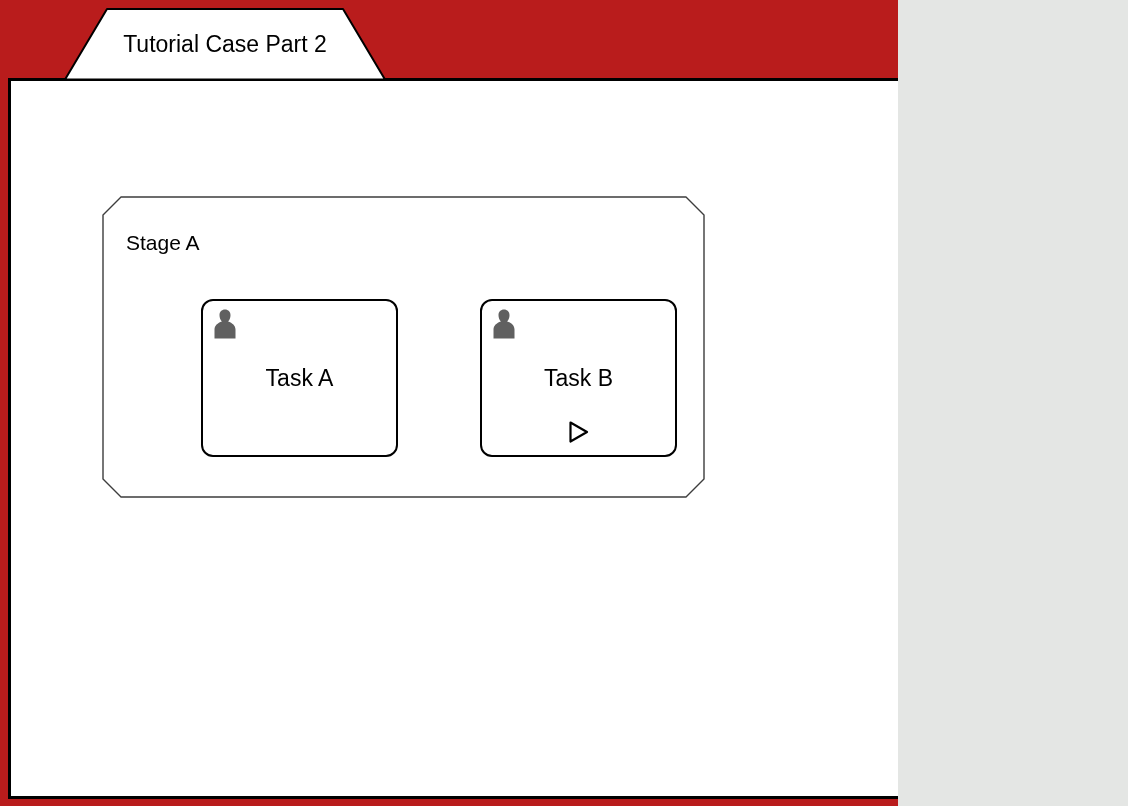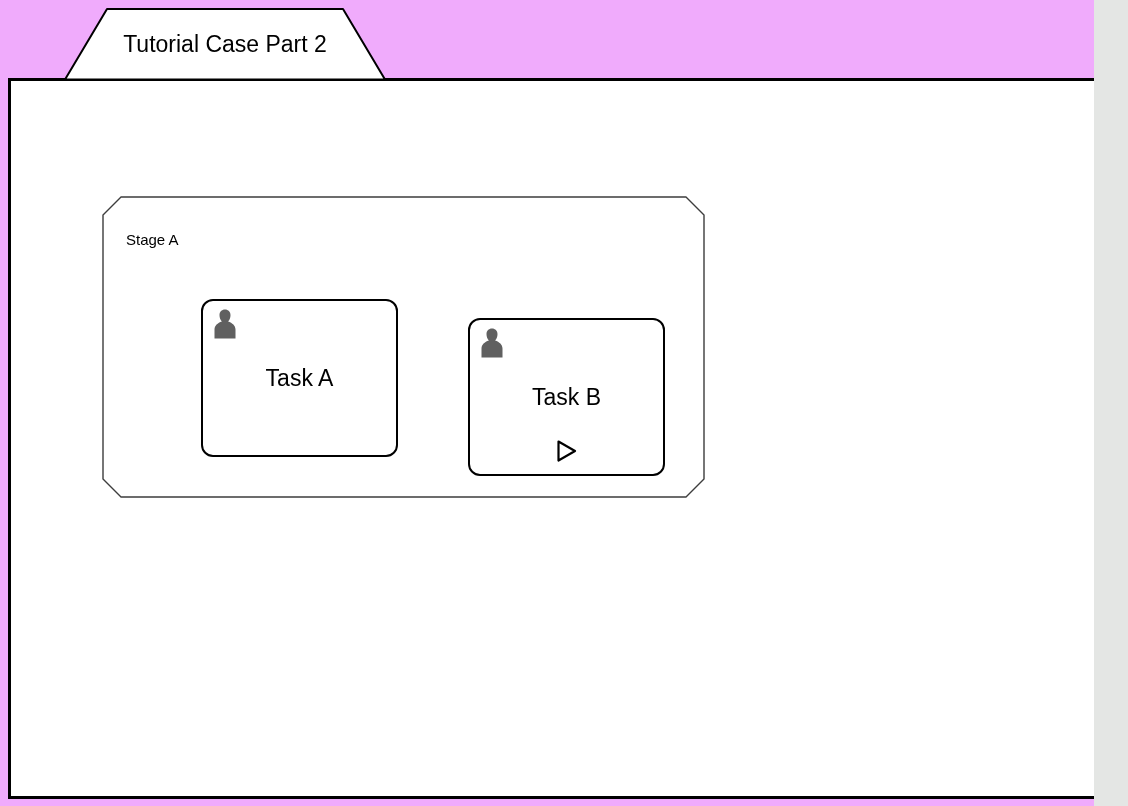--- a/index.html
+++ b/index.html
@@ -3,23 +3,23 @@
 <meta charset="utf-8">
 <style>
   * { margin: 0; padding: 0; box-sizing: border-box; }
   html, body { width: 100%; height: 100%; }
   body {
     font-family: "Liberation Sans", sans-serif;
     background: #e4e6e4;
   }
   .canvas {
     position: relative;
-    width: 1094px;
+    width: 898px;
     height: 806px;
-    background: #f0abfc;
+    background: #b91c1c;
     overflow: hidden;
     padding-left: 29px;
   }
   .case-rect {
     position: absolute;
     left: 8px;
     top: 78px;
     width: 1112px;
     height: 721px;
     background: #ffffff;
@@ -42,35 +42,35 @@
     align-items: center;
     justify-content: center;
     font-size: 23px;
     color: #000000;
     white-space: nowrap;
   }
   .stage-label {
     position: absolute;
     left: 126px;
     top: 231px;
-    font-size: 15px;
+    font-size: 21px;
     color: #000000;
     white-space: nowrap;
   }
   .task {
     position: absolute;
     top: 299px;
     width: 197px;
     height: 158px;
     background: #ffffff;
     border: 2.4px solid #000000;
     border-radius: 12px;
   }
   .task.task-a { left: 153px; margin-left: 48px; }
-  .task.task-b { left: 468px; margin-top: 19px; }
+  .task.task-b { left: 480px; }
   .task-label {
     position: absolute;
     inset: 0;
     display: flex;
     align-items: center;
     justify-content: center;
     font-size: 23px;
     color: #000000;
     white-space: nowrap;
   }

